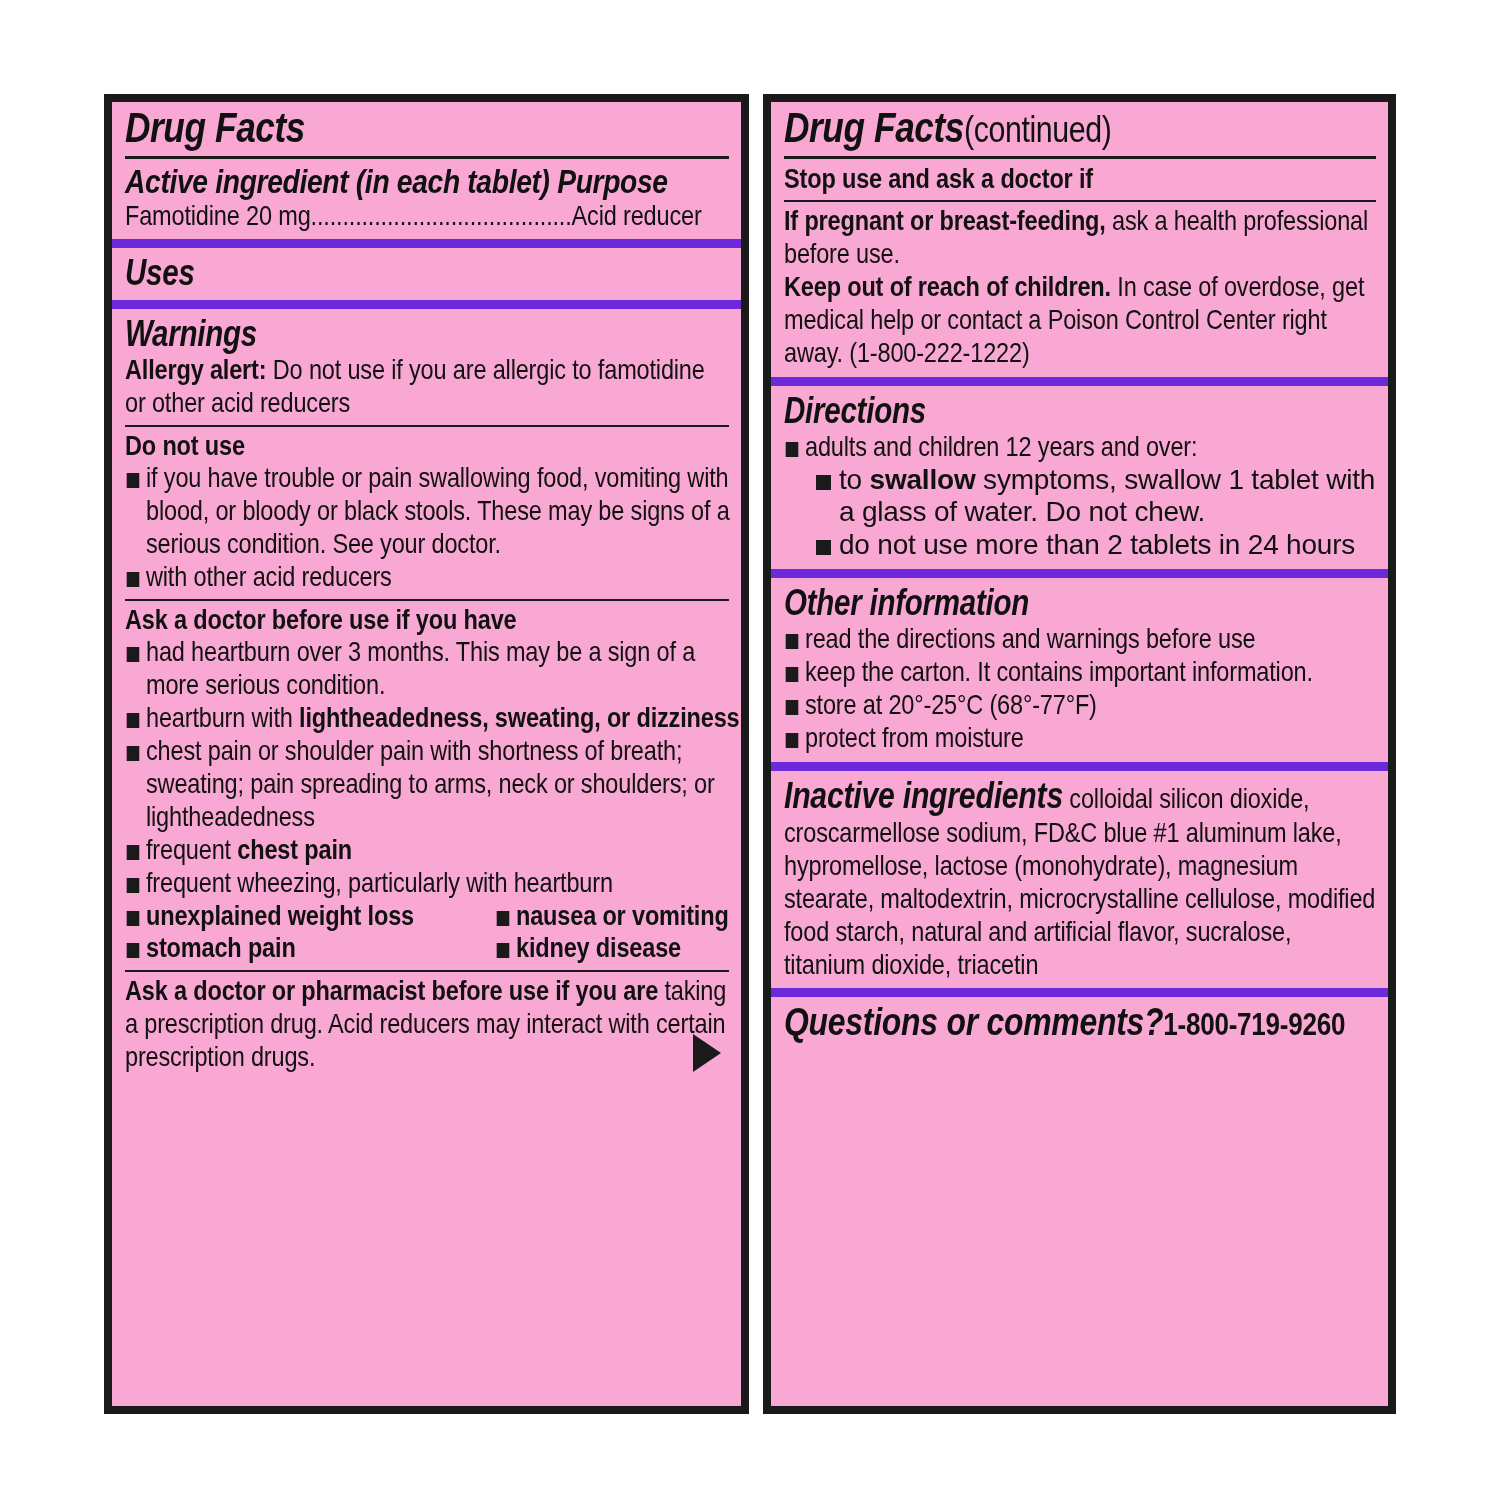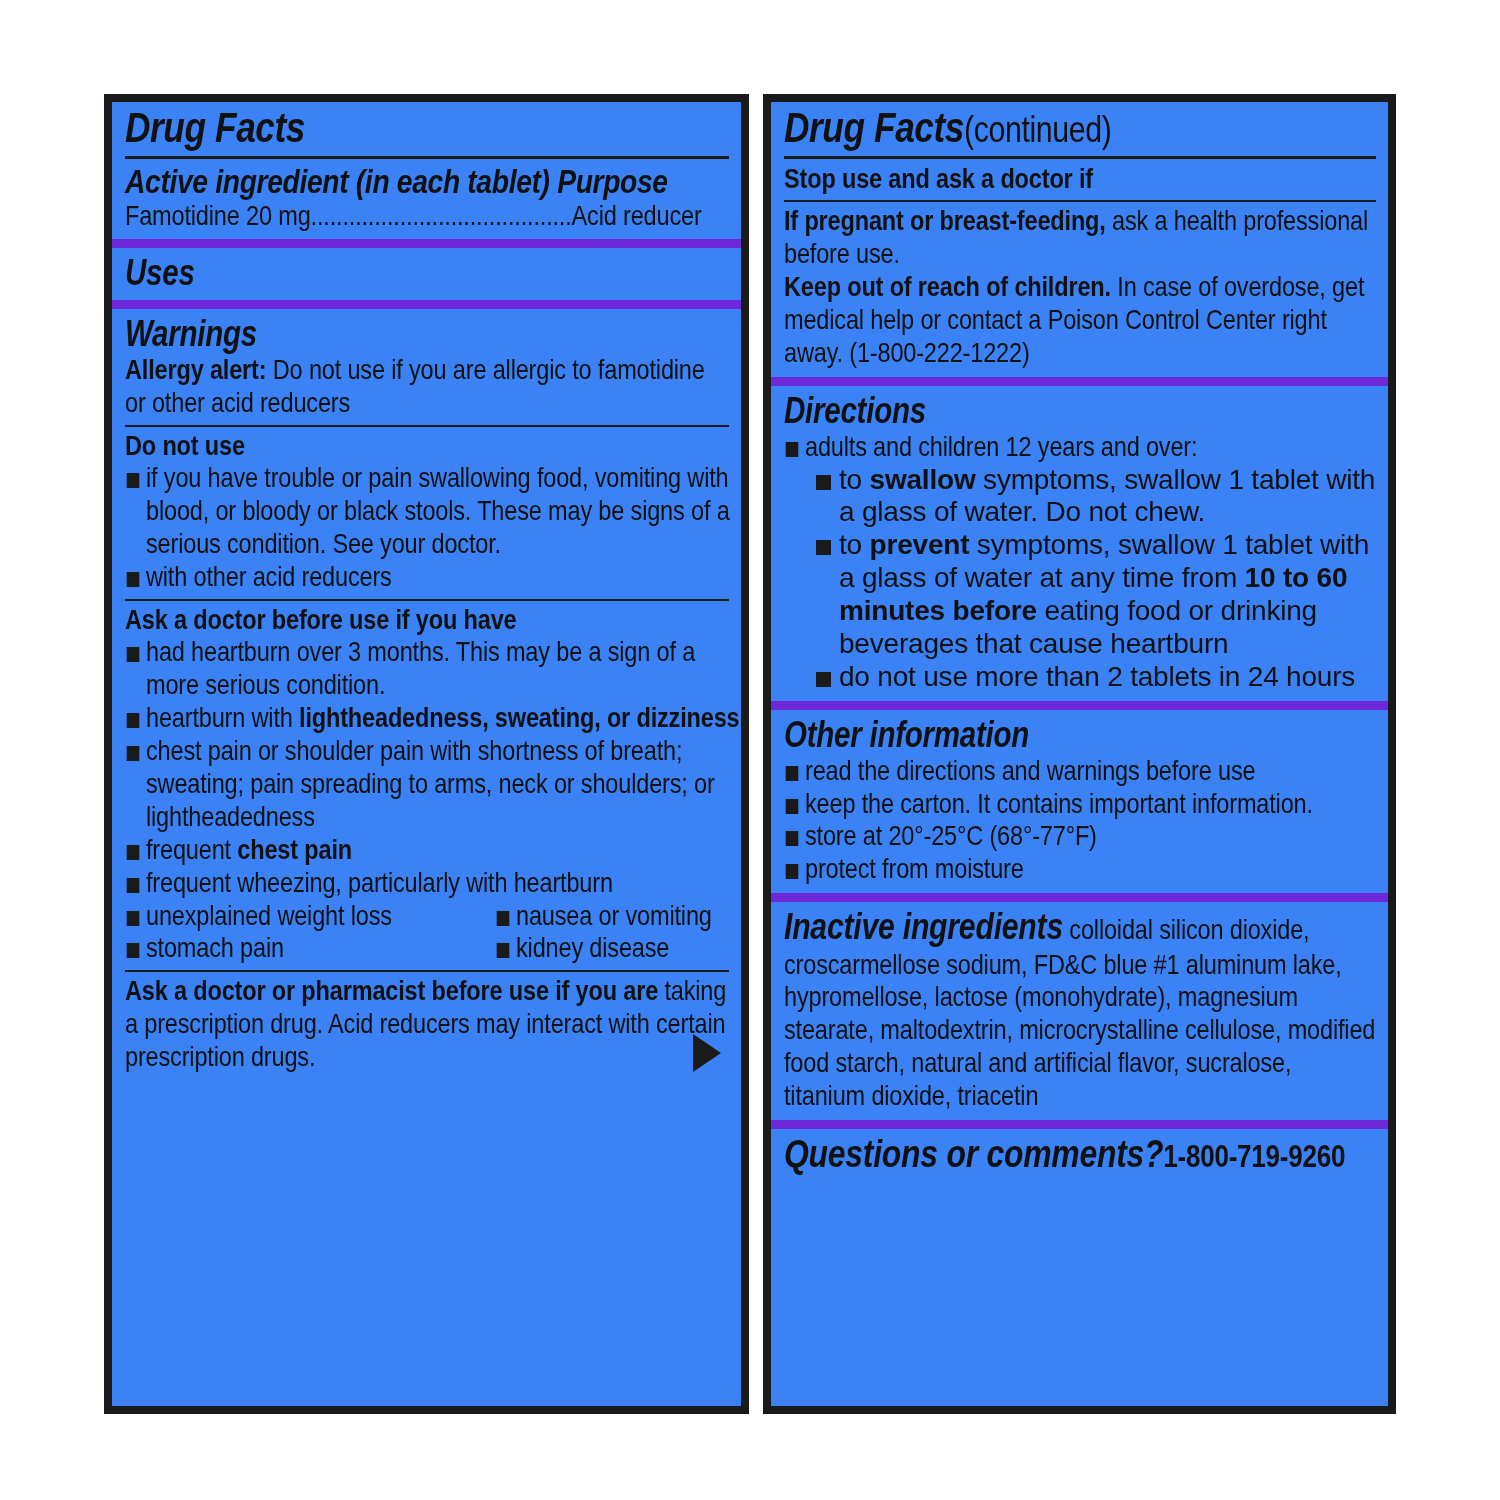--- a/index.html
+++ b/index.html
@@ -21,21 +21,21 @@
     left: 104px;
     top: 94px;
     width: 1292px;
     height: 1320px;
     display: flex;
     gap: 14px;
   }
 
   .column {
     border: 8px solid #1a1a1a;
-    background: #3b82f6;
+    background: #f9a8d4;
     box-sizing: border-box;
     display: flex;
     flex-direction: column;
     overflow: hidden;
   }
   .col-left  { width: 645px; }
   .col-right { width: 633px; justify-content: flex-end; }
 
   
   .block {
@@ -155,20 +155,21 @@
   }
   ul.bl.sub {
     margin-left: 30px;
     width: auto;
   }
   ul.bl.sub li { transform: none; width: auto; }
 
   
   .bl-grid {
     display: flex;
+    font-weight: bold;
   }
   .bl-grid > ul { flex: 0 0 auto; }
   .bl-grid > ul:first-child { width: 370px; }
 
   
   .arrow-row {
     position: relative;
     height: 0;
   }
   .arrow {
@@ -277,21 +278,20 @@
       <div class="para"><b>Keep out of reach of children.</b><span> In case of overdose, get medical help or contact a Poison Control Center right away. (1-800-222-1222)</span></div>
     </div>
 
     <div class="block">
       <div class="sec-head">Directions</div>
       <ul class="bl">
         <li>adults and children 12 years and over:</li>
       </ul>
       <ul class="bl sub">
         <li>to <b>swallow</b> symptoms, swallow 1 tablet with a glass of water. Do not chew.</li>
-        <li>to <b>prevent</b> symptoms, swallow 1 tablet with a glass of water at any time from <b>10 to 60 minutes before</b> eating food or drinking beverages that cause heartburn</li>
         <li>do not use more than 2 tablets in 24 hours</li>
       </ul>
     </div>
 
     <div class="block">
       <div class="sec-head">Other information</div>
       <ul class="bl">
         <li>read the directions and warnings before use</li>
         <li>keep the carton. It contains important information.</li>
         <li>store at 20°-25°C (68°-77°F)</li>

